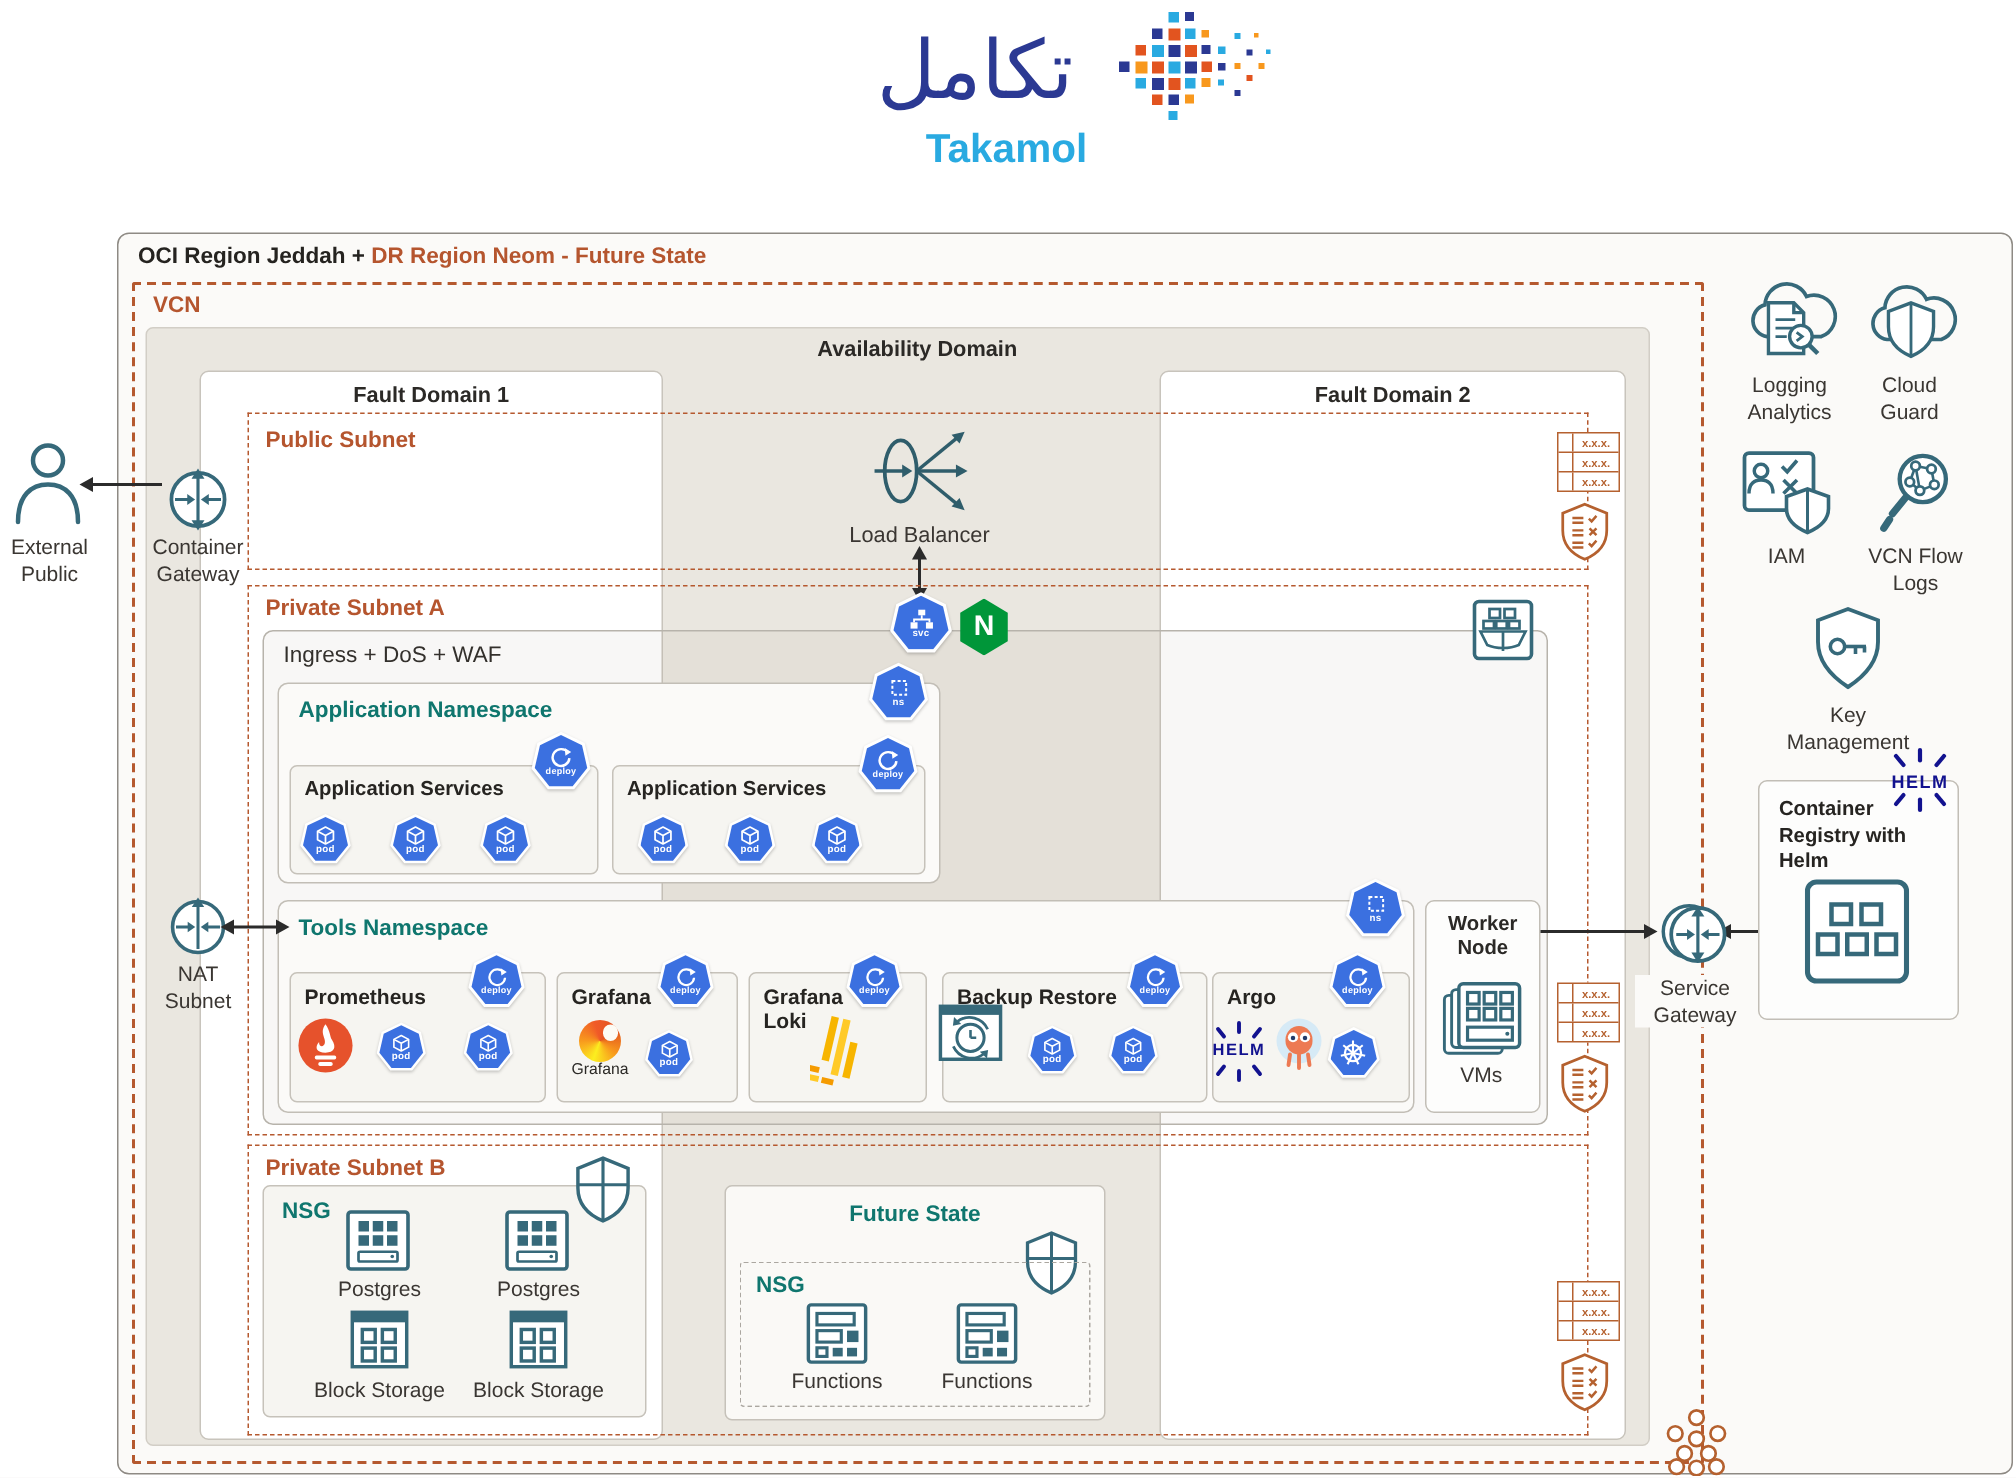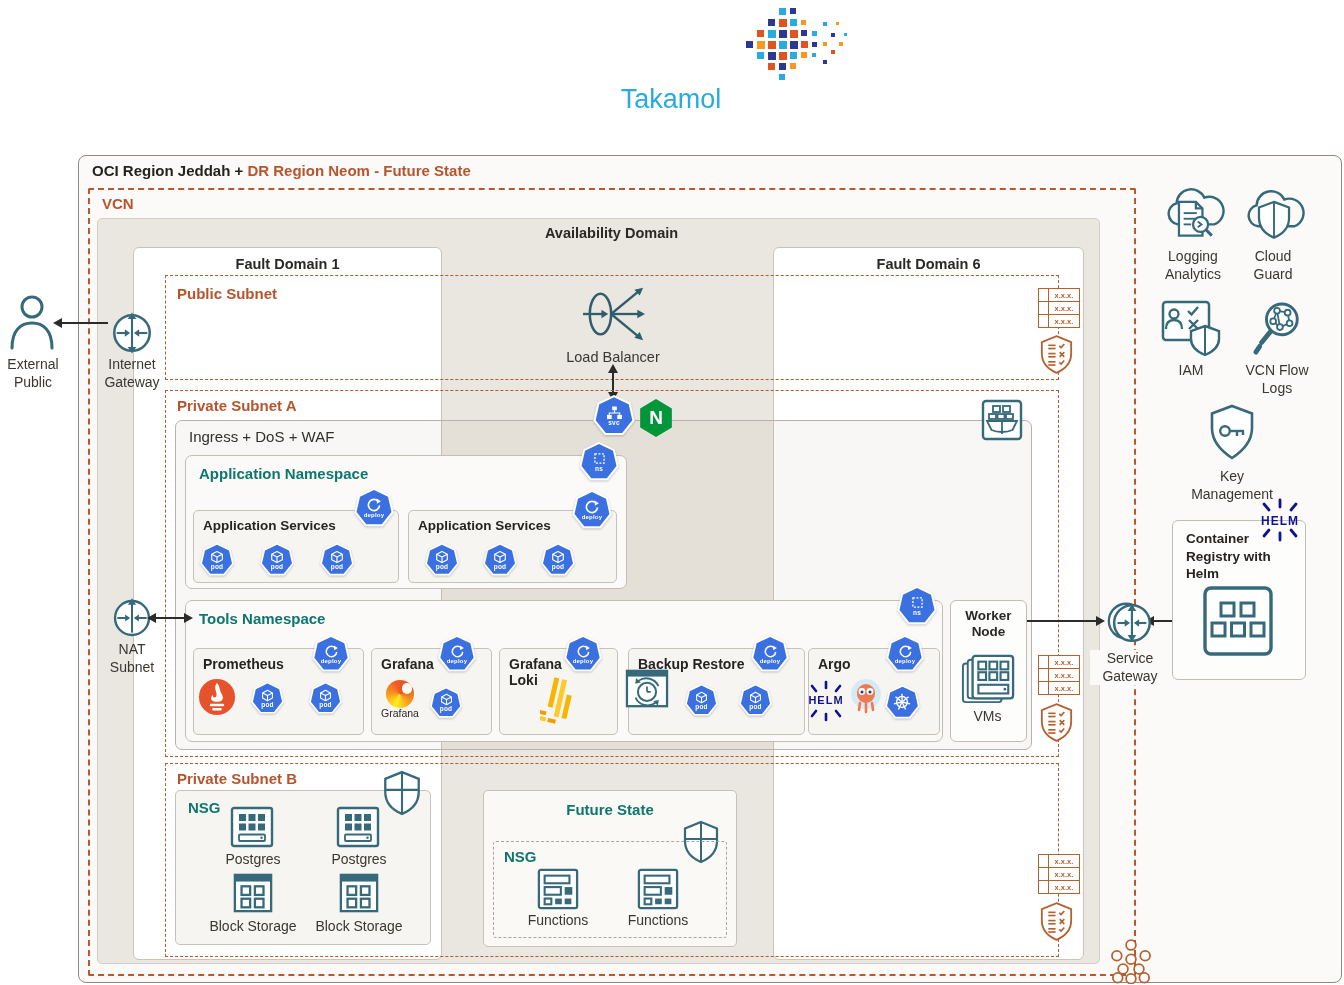--- a/index.html
+++ b/index.html
@@ -54,20 +54,22 @@
   .grafana-logo{border-radius:50%;background:conic-gradient(from 200deg,#FCEE1F,#F8981D,#F05A28,#E2541F,#F8981D,#FCEE1F);position:relative;}
   .grafana-logo::after{content:"";position:absolute;left:56%;top:12%;width:38%;height:38%;
     border-radius:50%;background:#FDFBF4;}
   .helm-txt{font-weight:800;font-size:11px;letter-spacing:1px;color:#12128F;line-height:1;}
 </style>
 </head>
 <body>
 
 <div class="canvas">
 
+  <div class="ab" style="left:545px;top:2px;width:210px;height:88px;display:flex;align-items:center;justify-content:center;
+       font-family:'DejaVu Sans',sans-serif;font-size:54px;color:#2B3993;direction:rtl;">تكامل</div>
   <svg class="ab" style="left:738px;top:0px;" width="110" height="96" viewBox="0 0 110 96">
     <g>
       <rect x="41" y="8" width="7" height="7" fill="#29AAE1"></rect>
         <rect x="52" y="8" width="6" height="6" fill="#2B3993"></rect>
       <rect x="30" y="19" width="7" height="7" fill="#2B3993"></rect>
         <rect x="41" y="19" width="8" height="8" fill="#E2541F"></rect>
       <rect x="52" y="19" width="7" height="7" fill="#29AAE1"></rect>
         <rect x="63" y="20" width="5" height="5" fill="#F8981D"></rect>
       <rect x="19" y="30" width="7" height="7" fill="#E2541F"></rect>
         <rect x="30" y="30" width="8" height="8" fill="#29AAE1"></rect>
@@ -95,38 +97,38 @@
         <rect x="41" y="74" width="6" height="6" fill="#29AAE1"></rect>
       <rect x="85" y="22" width="4" height="4" fill="#29AAE1"></rect>
         <rect x="93" y="33" width="4" height="4" fill="#2B3993"></rect>
       <rect x="93" y="50" width="4" height="4" fill="#E2541F"></rect>
         <rect x="101" y="42" width="4" height="4" fill="#F8981D"></rect>
       <rect x="85" y="60" width="4" height="4" fill="#2B3993"></rect>
         <rect x="98" y="22" width="3" height="3" fill="#F8981D"></rect>
       <rect x="106" y="33" width="3" height="3" fill="#29AAE1"></rect>
     </g>
   </svg>
-  <div class="ab ctr" style="left:566px;top:84px;width:210px;font-size:27px;color:#29AAE1;font-weight:400;">Takamol</div>
+  <div class="ab ctr" style="left:566px;top:84px;width:210px;font-size:27px;color:#29AAE1;font-weight:700;">Takamol</div>
 
   <div class="ab region" style="left:78px;top:155px;width:1262px;height:826px;"></div>
   <div class="ab region-title" style="left:92px;top:162px;">
     <span>OCI Region Jeddah + </span><span class="hl">DR Region Neom - Future State</span>
   </div>
 
   <div class="ab vcn" style="left:88px;top:188px;width:1044px;height:784px;"></div>
   <div class="ab vcn-label" style="left:102px;top:195px;">VCN</div>
 
   <div class="ab adbox" style="left:97px;top:218px;width:1001px;height:744px;"></div>
   <div class="ab ad-label" style="left:111px;top:225px;width:1001px;">Availability Domain</div>
 
   <div class="ab fd" style="left:133px;top:247px;width:307px;height:711px;">
     <div class="fd-title">Fault Domain 1</div>
   </div>
   <div class="ab fd" style="left:773px;top:247px;width:309px;height:711px;">
-    <div class="fd-title">Fault Domain 6</div>
+    <div class="fd-title">Fault Domain 2</div>
   </div>
 
   <div class="ab subnet" style="left:165px;top:275px;width:892px;height:103px;"></div>
   <div class="ab subnet-label" style="left:177px;top:285px;">Public Subnet</div>
 
   <svg class="ab teal" style="left:578px;top:283px;color:#2F5D6B;" width="74" height="62" viewBox="0 0 74 64">
     <ellipse cx="22" cy="32" rx="11" ry="21" fill="none" stroke="currentColor" stroke-width="2.6"></ellipse>
     <line x1="4" y1="32" x2="25" y2="32" stroke="currentColor" stroke-width="2.4"></line>
     <path d="M30 32 l-7 -4.5 v9 Z" fill="currentColor"></path>
     <line x1="33" y1="32" x2="61" y2="9" stroke="currentColor" stroke-width="2.4"></line>
@@ -371,21 +373,21 @@
   <svg class="ab teal" style="left:109px;top:310px;" width="46" height="46" viewBox="0 0 48 48">
     <circle cx="24" cy="24" r="18.5" fill="#fff" stroke="currentColor" stroke-width="2.6"></circle>
     <line x1="24" y1="8" x2="24" y2="40" stroke="currentColor" stroke-width="2.2"></line>
     <path d="M24 2.5 l-4.5 7 h9 Z" fill="currentColor"></path>
       <path d="M24 45.5 l-4.5 -7 h9 Z" fill="currentColor"></path>
     <line x1="8" y1="24" x2="18" y2="24" stroke="currentColor" stroke-width="2.2"></line>
     <path d="M22 24 l-5.5 -3.8 v7.6 Z" fill="currentColor"></path>
     <line x1="40" y1="24" x2="30" y2="24" stroke="currentColor" stroke-width="2.2"></line>
     <path d="M26 24 l5.5 -3.8 v7.6 Z" fill="currentColor"></path>
   </svg>
-  <div class="ab plain ctr" style="left:95px;top:356px;width:74px;">Internet Gateway</div>
+  <div class="ab plain ctr" style="left:95px;top:356px;width:74px;">Container Gateway</div>
   <div class="aline" style="left:62px;top:322px;width:46px;height:2.4px;"></div>
   <div class="ah l" style="left:53px;top:318px;"></div>
 
   <svg class="ab teal" style="left:110px;top:596px;" width="44" height="44" viewBox="0 0 48 48">
     <circle cx="24" cy="24" r="18.5" fill="#fff" stroke="currentColor" stroke-width="2.6"></circle>
     <line x1="24" y1="8" x2="24" y2="40" stroke="currentColor" stroke-width="2.2"></line>
     <path d="M24 2.5 l-4.5 7 h9 Z" fill="currentColor"></path>
     <line x1="8" y1="24" x2="18" y2="24" stroke="currentColor" stroke-width="2.2"></line>
     <path d="M22 24 l-5.5 -3.8 v7.6 Z" fill="currentColor"></path>
     <line x1="40" y1="24" x2="30" y2="24" stroke="currentColor" stroke-width="2.2"></line>

